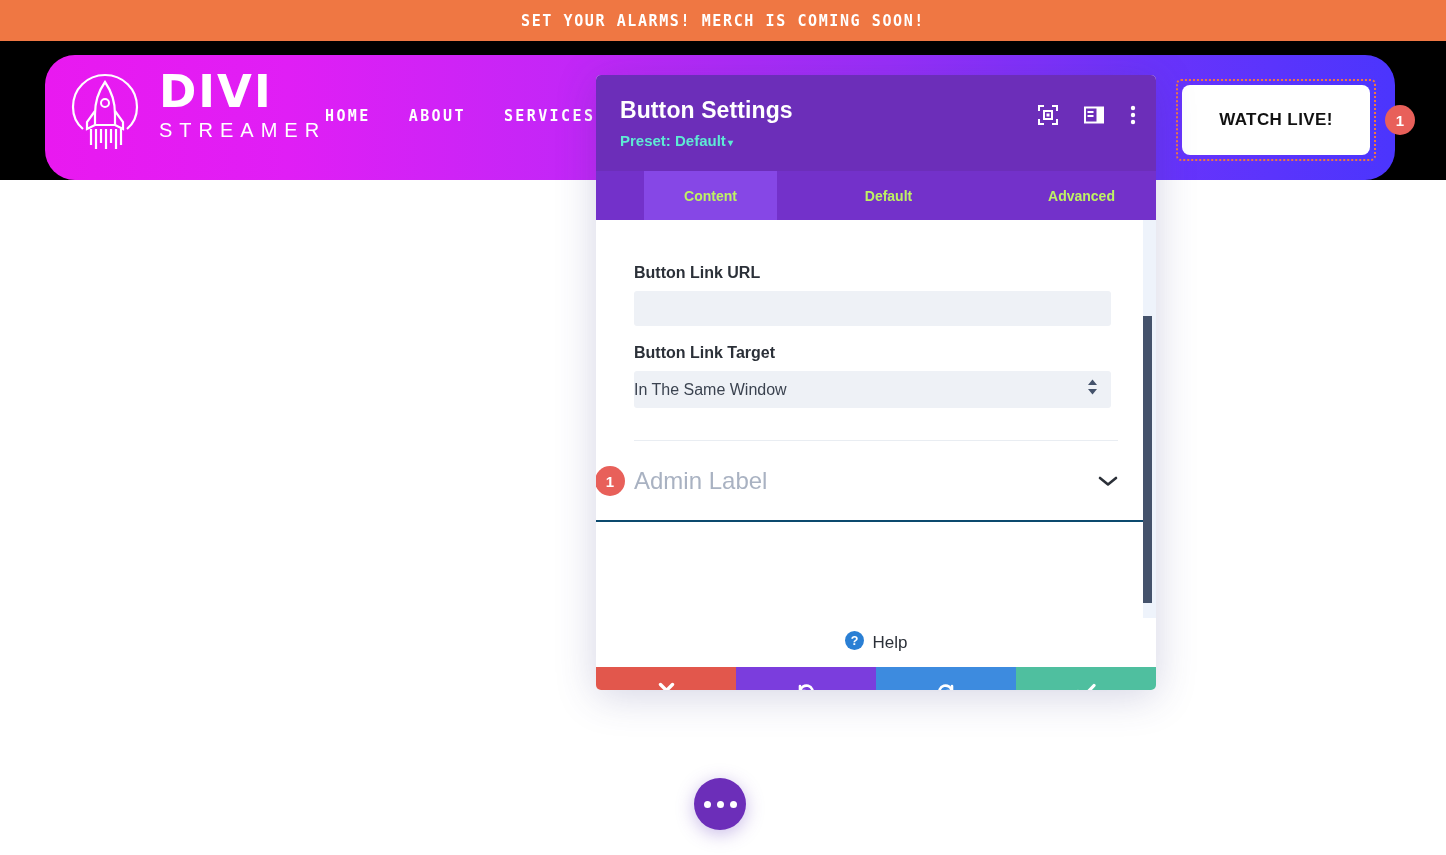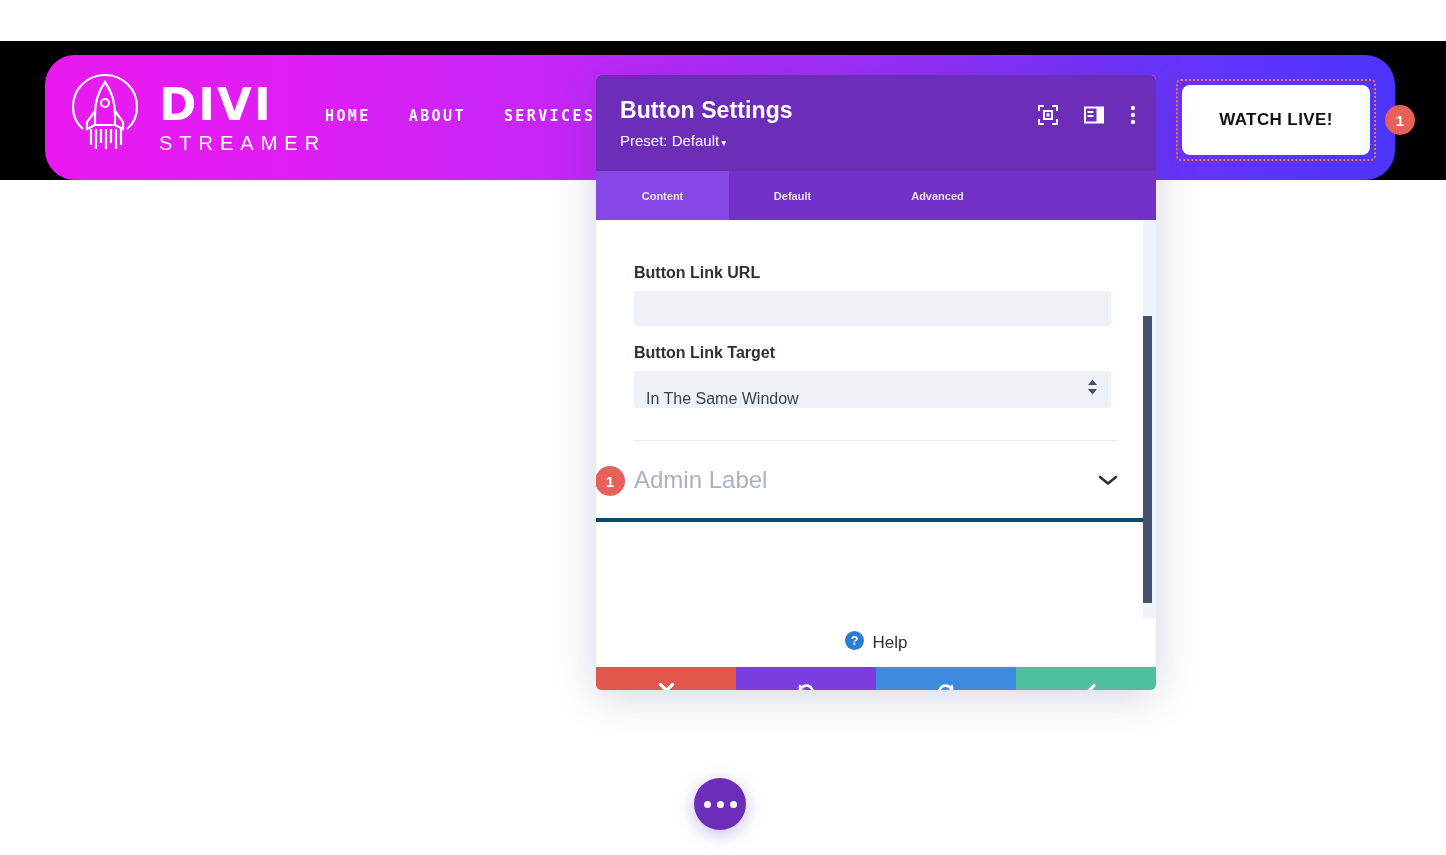--- a/index.html
+++ b/index.html
@@ -34,22 +34,22 @@
   
   .navbar {
     position: absolute; left: 45px; top: 55px; width: 1350px; height: 125px;
     background: linear-gradient(90deg, #e919f0 0%, #e01ef5 18%, #c127f7 40%, #9a2ef9 62%, #6a33fb 82%, #4b35fd 100%);
     border-radius: 30px;
     overflow: hidden;
   }
 
   
   .logo {
-    position: absolute; left: 65px; top: 57px;
-    display: flex; align-items: flex-end; gap: 14px; height: 96px;
+    position: absolute; left: 65px; top: 69px;
+    display: flex; align-items: flex-start; gap: 14px; height: 96px;
   }
   .logo-mark { width: 80px; height: 84px; flex: none; }
   .logo-words { display: flex; flex-direction: column; line-height: 1; }
   .logo-divi {
     color: #ffffff; font-size: 45px; font-weight: bold;
     letter-spacing: 2px; font-family: "DejaVu Sans", sans-serif;
   }
   .logo-streamer {
     color: #ffffff; font-size: 20px; font-weight: normal;
     letter-spacing: 7px; margin-top: 6px;
@@ -103,35 +103,35 @@
   .modal-header {
     height: 96px; background: #6c2eb9;
     padding: 22px 24px 0 24px;
     position: relative;
   }
   .modal-title {
     color: #ffffff; font-size: 23px; font-weight: bold;
     letter-spacing: 0.1px;
   }
   .modal-preset {
-    color: #ffffff; font-size: 15px; font-weight: normal;
+    color: #5eead4; font-size: 15px; font-weight: bold;
     margin-top: 8px;
   }
   .modal-preset .caret { font-size: 10px; margin-left: 2px; }
   .modal-header-icons {
     position: absolute; right: 20px; top: 30px;
     display: flex; align-items: center; gap: 26px;
   }
   .hicon { cursor: pointer; line-height: 0; }
 
   .modal-tabs { display: flex; height: 49px; background: #7331ca; }
   .mtab {
     flex: none; display: flex; align-items: center; justify-content: center;
-    color: #e5e5e5; font-size: 11px; font-weight: bold;
-    height: 100%; cursor: pointer;
+    color: #bef264; font-size: 14px; font-weight: bold;
+    height: 100%; cursor: pointer; margin-left: 48px;
   }
   .mtab.t-content { width: 133px; background: #8647e6; }
   .mtab.t-design { width: 127px; }
   .mtab.t-advanced { width: 163px; }
 
   .modal-body {
     position: relative;
     height: 398px;
     background: #ffffff;
     overflow: hidden;
@@ -154,22 +154,22 @@
     background: #eef1f6; border: none; border-radius: 3px;
     padding: 0 12px;
     font-family: "Liberation Sans", sans-serif;
     font-size: 15px; color: #3b4350;
     outline: none;
   }
   .field-select-wrap { position: relative; width: 477px; }
   .field-select {
     width: 477px; height: 37px;
     background: #eef1f6; border: none; border-radius: 3px;
-    padding: 0 12px;
-    display: flex; align-items: flex-end;
+    padding: 0 0;
+    display: flex; align-items: center;
     font-size: 16px; color: #3b4350;
   }
   .select-arrows {
     position: absolute; right: 13px; top: 8px;
     display: flex; flex-direction: column; align-items: center; gap: 3px;
   }
 
   .url-badge {
     position: absolute; left: -1px; top: 246px;
     width: 30px; height: 30px; border-radius: 50%;
@@ -177,21 +177,21 @@
     display: flex; align-items: center; justify-content: center;
     font-size: 15px; font-weight: bold; z-index: 7;
   }
 
   .section-divider { height: 1px; background: #e9edf2; margin-top: 32px; }
 
   .section-admin {
     padding: 0 38px;
     height: 81px;
     display: flex; align-items: center; justify-content: space-between;
-    border-bottom: 4px solid #0c4a6e;
+    border-bottom: 2px solid #0c4a6e;
   }
   .section-admin .section-title { color: #a9b2c2; }
 
   .scrollbar-track {
     position: absolute; right: 0; top: 0; width: 13px; height: 398px;
     background: #eef3fb;
   }
   .scrollbar-thumb {
     position: absolute; right: 4px; top: 96px; width: 9px; height: 287px;
     background: #44526b; border-radius: 0;
@@ -224,20 +224,23 @@
     box-shadow: 0 4px 18px rgba(100,60,190,0.35);
     cursor: pointer;
   }
   .fab-dot { width: 7px; height: 7px; border-radius: 50%; background: #ffffff; }
 </style>
 </head>
 <body>
 
 <div id="page">
 
+  <div class="announce">
+    <span class="announce-text">SET YOUR ALARMS! MERCH IS COMING SOON!</span>
+  </div>
 
   <div class="black-band"></div>
 
   <div class="navbar"></div>
 
   <div class="logo">
     <span class="logo-mark">
       <svg viewBox="0 0 80 84" width="80" height="84">
         <path d="M40 6 C22 6 8 20 8 38 C8 47 12 55 18 60" fill="none" stroke="#ffffff" stroke-width="2.2"></path>
         <path d="M40 6 C58 6 72 20 72 38 C72 47 68 55 62 60" fill="none" stroke="#ffffff" stroke-width="2.2"></path>

